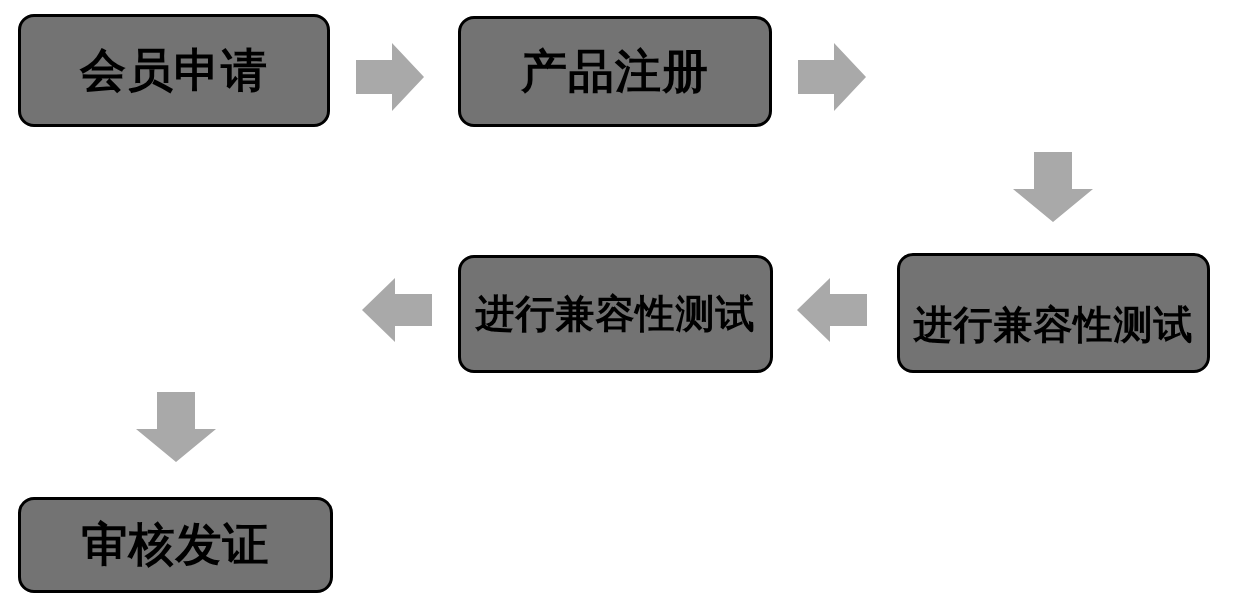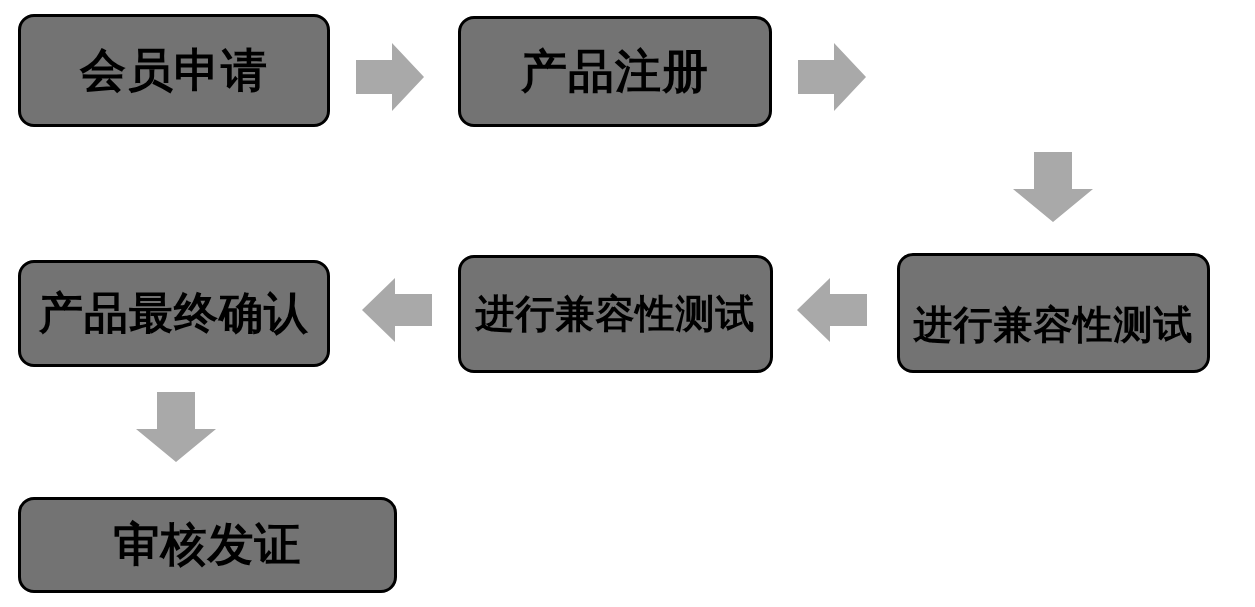--- a/index.html
+++ b/index.html
@@ -35,21 +35,21 @@
   .fs-md { font-size: 44px; }
   .fs-sm { font-size: 39px; text-align: center; }
 
   .n1 { left: 18px;  top: 14px;  width: 312px; height: 113px; }
   .n2 { left: 458px; top: 16px;  width: 314px; height: 111px; }
   .n3 { left: 897px; top: 17px;  width: 311px; height: 108px; }
   .n4 { left: 897px; top: 253px; width: 313px; height: 120px; }
   .n4 .node-label { padding-top: 24px; }
   .n5 { left: 458px; top: 255px; width: 315px; height: 118px; }
   .n6 { left: 18px;  top: 260px; width: 312px; height: 107px; }
-  .n7 { left: 18px;  top: 497px; width: 379px; height: 96px; }
+  .n7 { left: 18px;  top: 497px; width: 315px; height: 96px; }
 
   .arrow {
     position: absolute;
     display: block;
   }
   .ar1 { left: 356px;  top: 39px;  width: 68px; height: 76px; }
   .ar2 { left: 798px;  top: 39px;  width: 68px; height: 76px; }
   .ad1 { left: 1013px; top: 152px; width: 80px; height: 70px; }
   .al1 { left: 797px;  top: 276px; width: 70px; height: 68px; }
   .al2 { left: 362px;  top: 276px; width: 70px; height: 68px; }
@@ -90,23 +90,20 @@
   </svg>
 
   <div class="node n5">
     <span class="node-label fs-sm">进行兼容性测试</span>
   </div>
 
   <svg class="arrow al2" viewBox="0 0 70 68">
     <polygon points="70,18 33,18 33,2 0,34 33,66 33,50 70,50" fill="#a9a9a9"></polygon>
   </svg>
 
-  <div class="node n6">
-    <span class="node-label fs-md">产品最终确认</span>
-  </div>
 
   <svg class="arrow ad2" viewBox="0 0 80 70">
     <polygon points="21,0 59,0 59,37 80,37 40,70 0,37 21,37" fill="#a9a9a9"></polygon>
   </svg>
 
   <div class="node n7">
     <span class="node-label fs-lg">审核发证</span>
   </div>
 
 </div>

